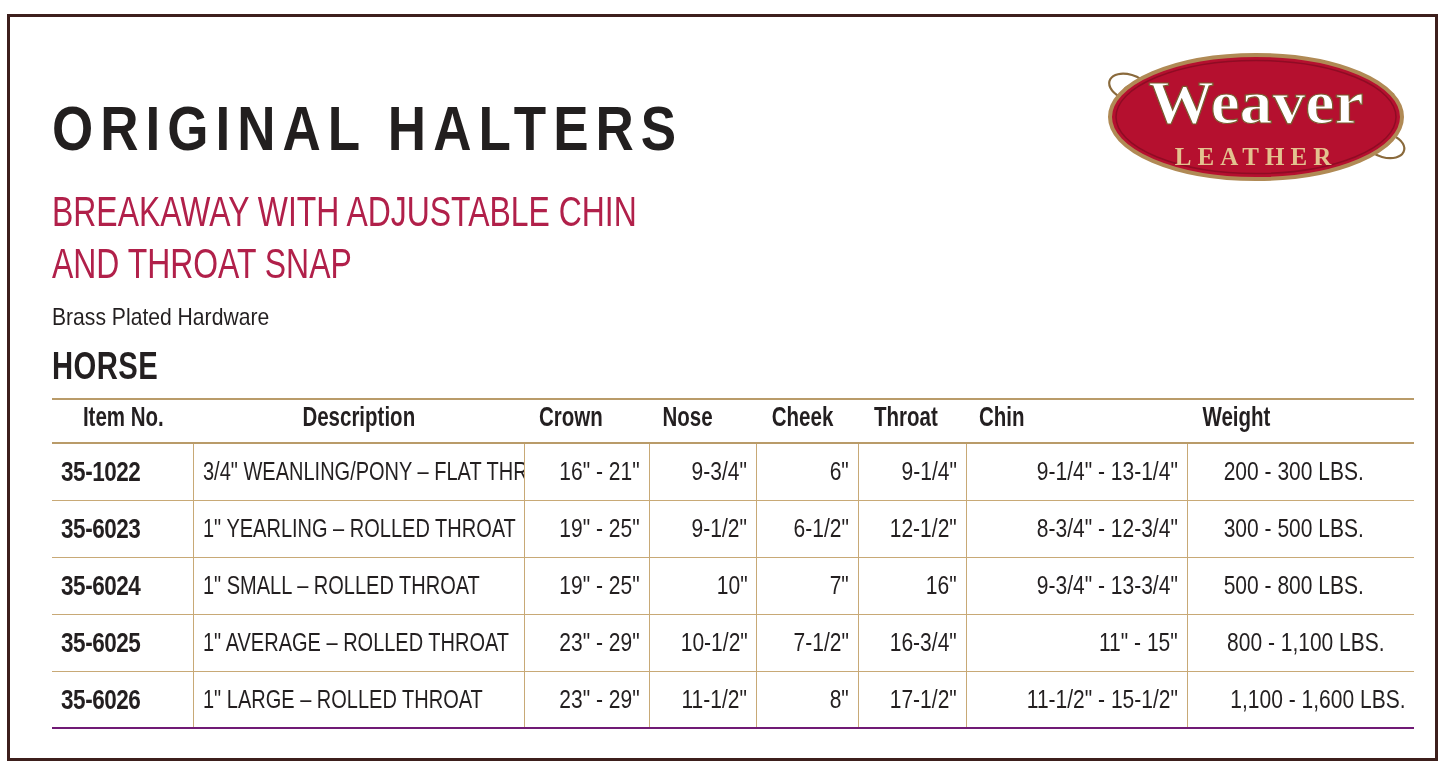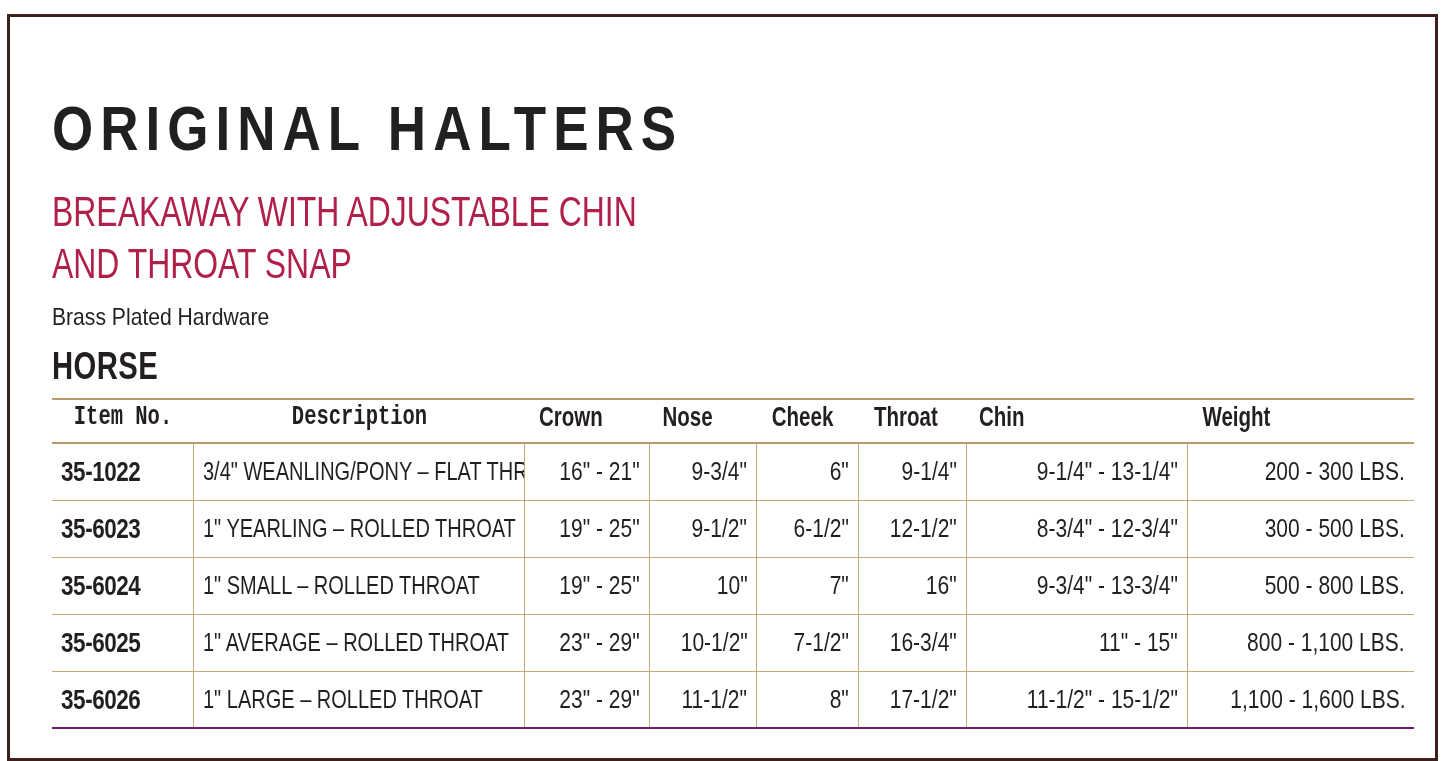--- a/index.html
+++ b/index.html
@@ -123,21 +123,21 @@
     border-bottom: 2px solid #b99b69;
     vertical-align: bottom;
   }
   table.spec thead th > span {
     display: inline-block;
     transform: scaleX(0.82) scaleY(1.1);
     transform-origin: center bottom;
     white-space: nowrap;
   }
   table.spec thead th.h-item,
-  table.spec thead th.h-desc { text-align: center; font-family: Liberation Mono, monospace; }
+  table.spec thead th.h-desc { text-align: center; }
 
   table.spec tbody td {
     border-right: 1.5px solid #c8a976;
     border-bottom: 1.5px solid #c8a976;
     height: 57px;
     padding: 12px 9px;
     font-family: "Liberation Sans", sans-serif;
     font-size: 25px;
     color: #231f20;
     vertical-align: middle;
@@ -172,37 +172,55 @@
     transform-origin: left center;
   }
   td.num {
     text-align: right;
   }
   td.num > span {
     display: inline-block;
     transform: scaleX(0.84);
     transform-origin: right center;
   }
-  td.weight { text-align: right; padding-right: 6px; text-decoration: underline; }
+  td.weight { text-align: left; padding-right: 6px; text-decoration: underline; }
   td.weight > span {
     display: inline-block;
     transform: scaleX(0.84);
     transform-origin: right center;
   }
 </style>
 </head>
 <body>
 
 <div id="page">
   <div class="frame">
     <div class="content">
 
       <div class="title-row">
         <h1 class="main-title">ORIGINAL HALTERS</h1>
 
+        <div class="logo">
+          <svg viewBox="0 0 352 152" width="352" height="152">
+
+            <g fill="none" stroke="#8a6a3c" stroke-width="2.2">
+              <path d="M40,58 C20,46 30,30 52,36 C66,40 72,52 64,60 C58,66 46,64 44,56 C42,49 50,44 56,48"></path>
+              <path d="M312,96 C334,106 324,124 302,118 C288,114 282,102 290,94 C296,88 308,90 310,98 C312,105 304,110 298,106"></path>
+              <path d="M40,58 C90,18 250,16 314,56"></path>
+              <path d="M312,96 C262,136 102,138 38,98"></path>
+            </g>
+
+            <ellipse cx="176" cy="78" rx="146" ry="62" fill="#b5102f" stroke="#b08a55" stroke-width="4"></ellipse>
+            <ellipse cx="176" cy="78" rx="140" ry="56.5" fill="none" stroke="#8f0c24" stroke-width="1.5"></ellipse>
+
+            <text x="176" y="92" text-anchor="middle" font-family="'Liberation Serif', serif" font-size="62" font-weight="bold" fill="#ffffff" stroke="#7b5a2e" stroke-width="1.2" transform="translate(0,-8) scale(1.06,1) translate(-10,0)">Weaver</text>
+
+            <text x="176" y="126" text-anchor="middle" font-family="'Liberation Serif', serif" font-size="25" font-weight="bold" letter-spacing="6" fill="#e3c28f">LEATHER</text>
+          </svg>
+        </div>
       </div>
 
       <div class="subtitle">
         <div>BREAKAWAY WITH ADJUSTABLE CHIN</div>
         <div>AND THROAT SNAP</div>
       </div>
 
       <div class="hardware">Brass Plated Hardware</div>
 
       <div class="species">HORSE</div>

